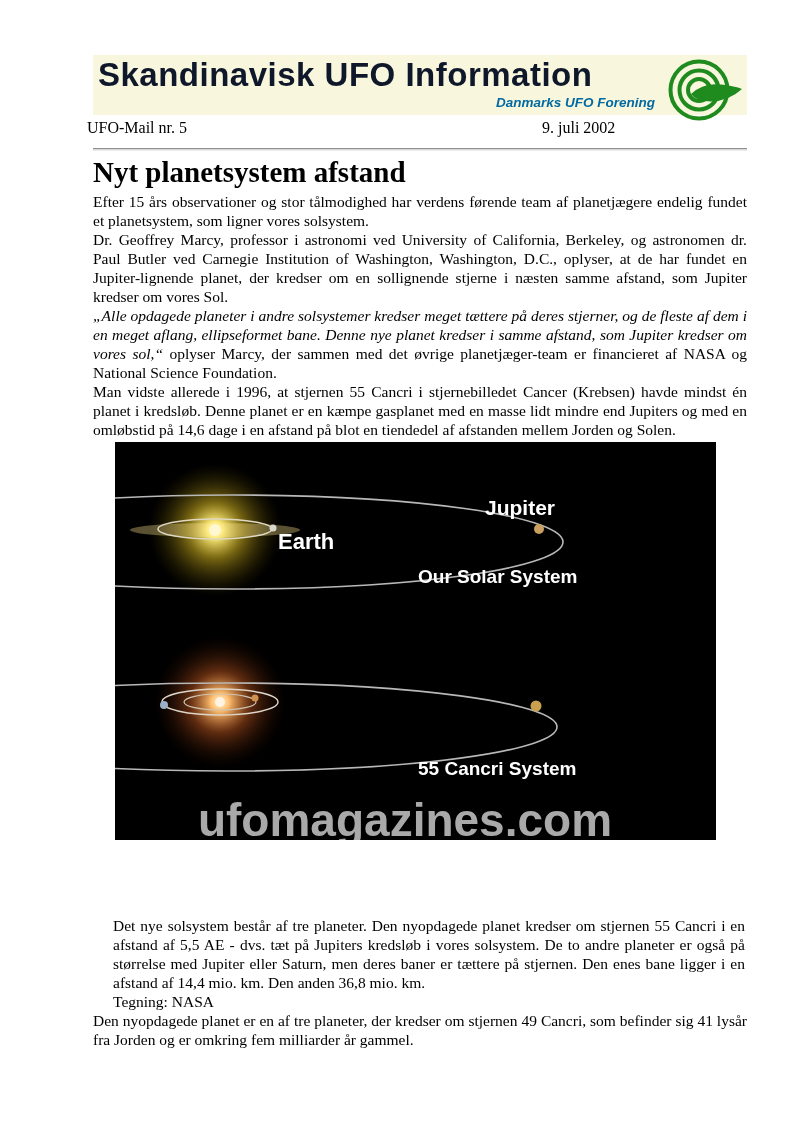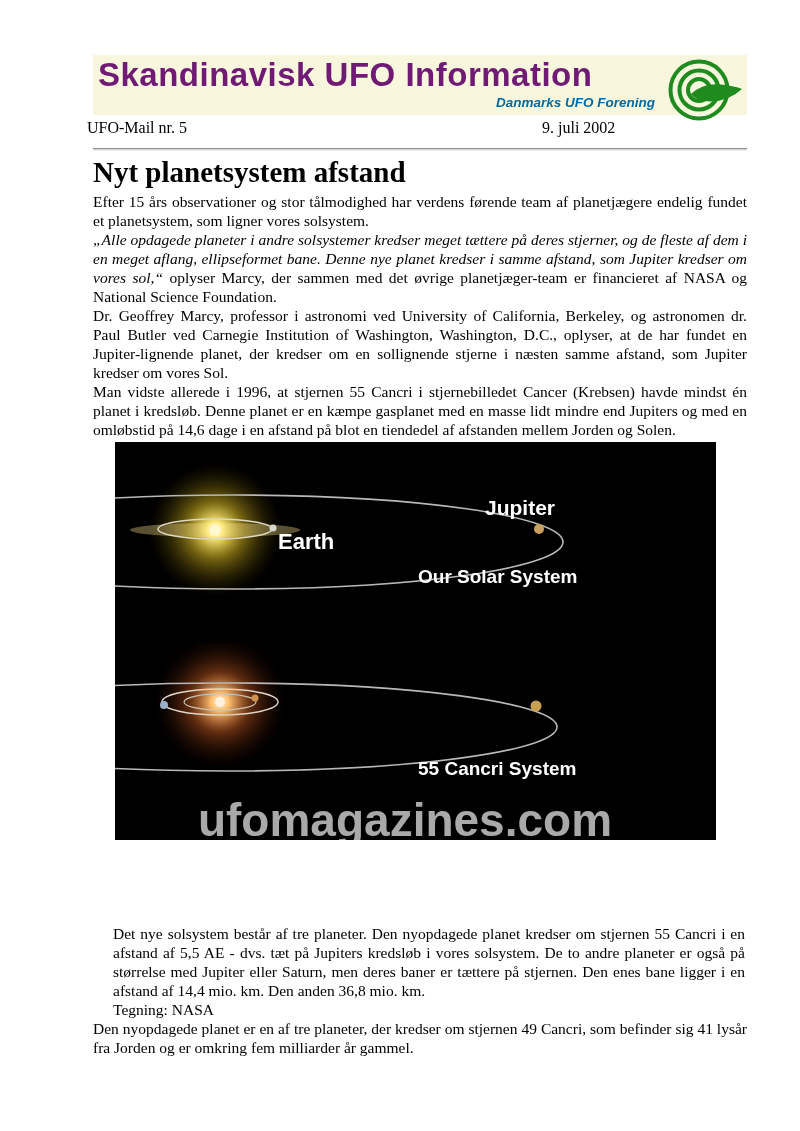--- a/index.html
+++ b/index.html
@@ -3,38 +3,38 @@
 <meta charset="utf-8">
 <style>
   html,body{margin:0;padding:0;background:#ffffff;}
   .page{position:relative;width:800px;height:1131px;background:#ffffff;overflow:hidden;
         font-family:"Liberation Serif",serif;color:#000;}
   
   .banner{position:absolute;left:93px;top:55px;width:654px;height:60px;
           background:#f8f7dd;overflow:visible;}
   .org-title{position:absolute;left:5px;top:1px;
              font-family:"Liberation Sans",sans-serif;font-weight:bold;
-             font-size:33px;letter-spacing:0.5px;color:#701a75;white-space:nowrap;}
+             font-size:33px;letter-spacing:0.5px;color:#0f172a;white-space:nowrap;}
   .org-subtitle{position:absolute;right:92px;bottom:5px;
                 font-family:"Liberation Sans",sans-serif;font-weight:bold;font-style:italic;
                 font-size:13.5px;color:#0369a1;white-space:nowrap;}
   .logo{position:absolute;right:2px;top:2px;width:82px;height:66px;}
   
   .meta{position:absolute;left:87px;top:119px;width:654px;font-size:16px;}
   .meta .date{position:absolute;left:455px;top:0;}
   
   .rule{position:absolute;left:93px;top:148px;width:654px;height:1px;
         background:#d8d8d8;border-top:1px solid #8f8f8f;border-bottom:1px solid #ececec;}
   
   .content{position:absolute;left:93px;top:155px;width:654px;}
   .article-title{margin:0 0 3px 0;font-size:29px;line-height:34px;font-weight:bold;}
   .content p{margin:0;font-size:15.5px;line-height:19px;text-align:justify;}
   .content p em{font-style:italic;}
   figure{margin:3px 0 1px 22px;padding:0;width:601px;height:462px;display:block;}
-  .caption{margin:20px 0 0 20px;width:632px;font-size:15.5px;line-height:19px;text-align:justify;}
+  .caption{margin:12px 0 0 20px;width:632px;font-size:15.5px;line-height:19px;text-align:justify;}
   .credit{margin:0 0 0 20px;font-size:15.5px;line-height:19px;}
   .fig-label{font-family:"Liberation Sans",sans-serif;font-weight:bold;fill:#ffffff;}
   .watermark-text{font-family:"Liberation Sans",sans-serif;font-weight:bold;fill:#a9a9a9;}
 </style>
 </head>
 <body>
 
 <div class="page">
 
   <div class="banner">
@@ -52,22 +52,22 @@
     <span>UFO-Mail nr. 5</span>
     <span class="date">9. juli 2002</span>
   </div>
 
   <div class="rule"></div>
 
   <div class="content">
     <h1 class="article-title">Nyt planetsystem afstand</h1>
 
     <p>Efter 15 års observationer og stor tålmodighed har verdens førende team af planetjægere endelig fundet et planetsystem, som ligner vores solsystem.</p>
+    <p>Dr. Geoffrey Marcy, professor i astronomi ved University of California, Berkeley, og astronomen dr. Paul Butler ved Carnegie Institution of Washington, Washington, D.C., oplyser, at de har fundet en Jupiter-lignende planet, der kredser om en sollignende stjerne i næsten samme afstand, som Jupiter kredser om vores Sol.</p>
     <p><em>„Alle opdagede planeter i andre solsystemer kredser meget tættere på deres stjerner, og de fleste af dem i en meget aflang, ellipseformet bane. Denne nye planet kredser i samme afstand, som Jupiter kredser om vores sol,“</em><span> oplyser Marcy, der sammen med det øvrige planetjæger-team er financieret af NASA og National Science Foundation.</span></p>
-    <p>Dr. Geoffrey Marcy, professor i astronomi ved University of California, Berkeley, og astronomen dr. Paul Butler ved Carnegie Institution of Washington, Washington, D.C., oplyser, at de har fundet en Jupiter-lignende planet, der kredser om en sollignende stjerne i næsten samme afstand, som Jupiter kredser om vores Sol.</p>
     <p>Man vidste allerede i 1996, at stjernen 55 Cancri i stjernebilledet Cancer (Krebsen) havde mindst én planet i kredsløb. Denne planet er en kæmpe gasplanet med en masse lidt mindre end Jupiters og med en omløbstid på 14,6 dage i en afstand på blot en tiendedel af afstanden mellem Jorden og Solen.</p>
 
     <figure>
       <svg width="601" height="398" viewBox="0 0 601 398">
         <defs>
           <radialGradient id="sunGlow" cx="50%" cy="50%" r="50%">
             <stop offset="0%" stop-color="#fffef0"></stop>
             <stop offset="8%" stop-color="#ffee80"></stop>
             <stop offset="30%" stop-color="#d8b820" stop-opacity="0.55"></stop>
             <stop offset="70%" stop-color="#504000" stop-opacity="0"></stop>

